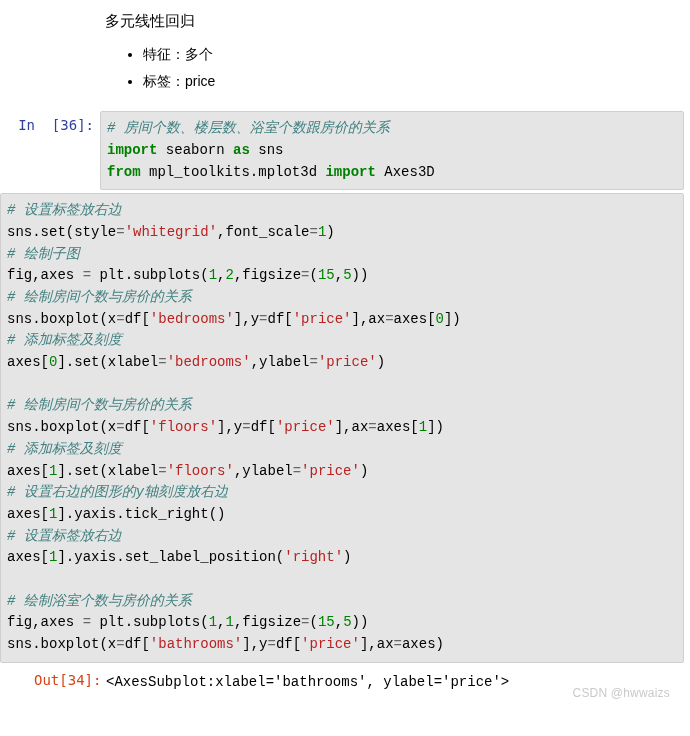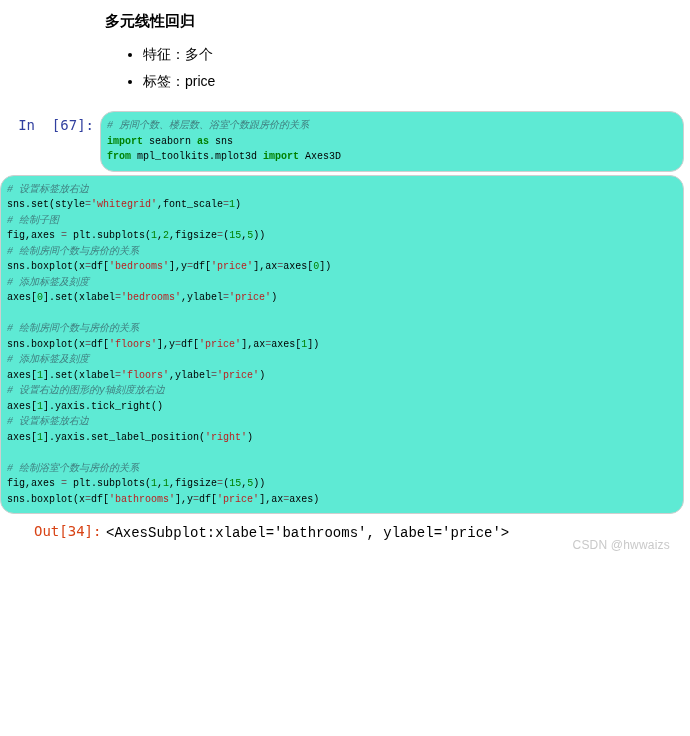--- a/index.html
+++ b/index.html
@@ -12,21 +12,21 @@
     width: 690px;
     position: relative;
   }
   .textblock {
     margin-left: 105px;
     padding-top: 12px;
     padding-bottom: 14px;
   }
   .textblock h3 {
     font-size: 15px;
-    font-weight: bold;
+    font-weight: normal;
     margin: 0 0 10px 0;
   }
   .textblock ul {
     margin: 4px 0 0 0;
     padding-left: 38px;
     line-height: 1.9;
   }
   .cell {
     display: flex;
     align-items: flex-start;
@@ -40,26 +40,26 @@
     font-family: "SimSun", monospace;
     font-size: 14px;
     padding: 6px 6px 0 0;
     box-sizing: border-box;
     white-space: pre;
   }
   .prompt.in { color: #303F9F; }
   .prompt.out { color: #D84315; padding-left: 34px; }
   .code-area {
     flex: 1;
-    background: #5eead4;
+    background: #e5e5e5;
     border: 1px solid #cfcfcf;
-    border-radius: 14px;
+    border-radius: 2px;
     padding: 6px 6px;
     font-family: "SimSun", "Courier New", monospace;
-    font-size: 10px;
+    font-size: 14px;
     line-height: 1.55;
     white-space: pre;
     overflow: hidden;
   }
   .output-area {
     flex: 1;
     padding: 6px 6px;
     font-family: "SimSun", "Courier New", monospace;
     font-size: 14px;
     line-height: 1.55;
@@ -86,21 +86,21 @@
 <div class="textblock">
   <h3>多元线性回归</h3>
   <ul>
     <li>特征：多个</li>
     <li>标签：price</li>
   </ul>
 </div>
 
 <div id="cells-root">
     <div class="cell">
-      <div class="prompt in">In  [67]:</div>
+      <div class="prompt in">In  [36]:</div>
       <div class="code-area"><span class="tk-c"># 房间个数、楼层数、浴室个数跟房价的关系</span>
 <span class="tk-kw">import</span> seaborn <span class="tk-kw">as</span> sns
 <span class="tk-kw">from</span> mpl_toolkits.mplot3d <span class="tk-kw">import</span> Axes3D</div>
     </div>
     <div class="cell">
       <div class="code-area"><span class="tk-c"># 设置标签放右边</span>
 sns.set(style<span class="tk-op">=</span><span class="tk-s">'whitegrid'</span>,font_scale<span class="tk-op">=</span><span class="tk-n">1</span>)
 <span class="tk-c"># 绘制子图</span>
 fig,axes <span class="tk-op">=</span> plt.subplots(<span class="tk-n">1</span>,<span class="tk-n">2</span>,figsize<span class="tk-op">=</span>(<span class="tk-n">15</span>,<span class="tk-n">5</span>))
 <span class="tk-c"># 绘制房间个数与房价的关系</span>

